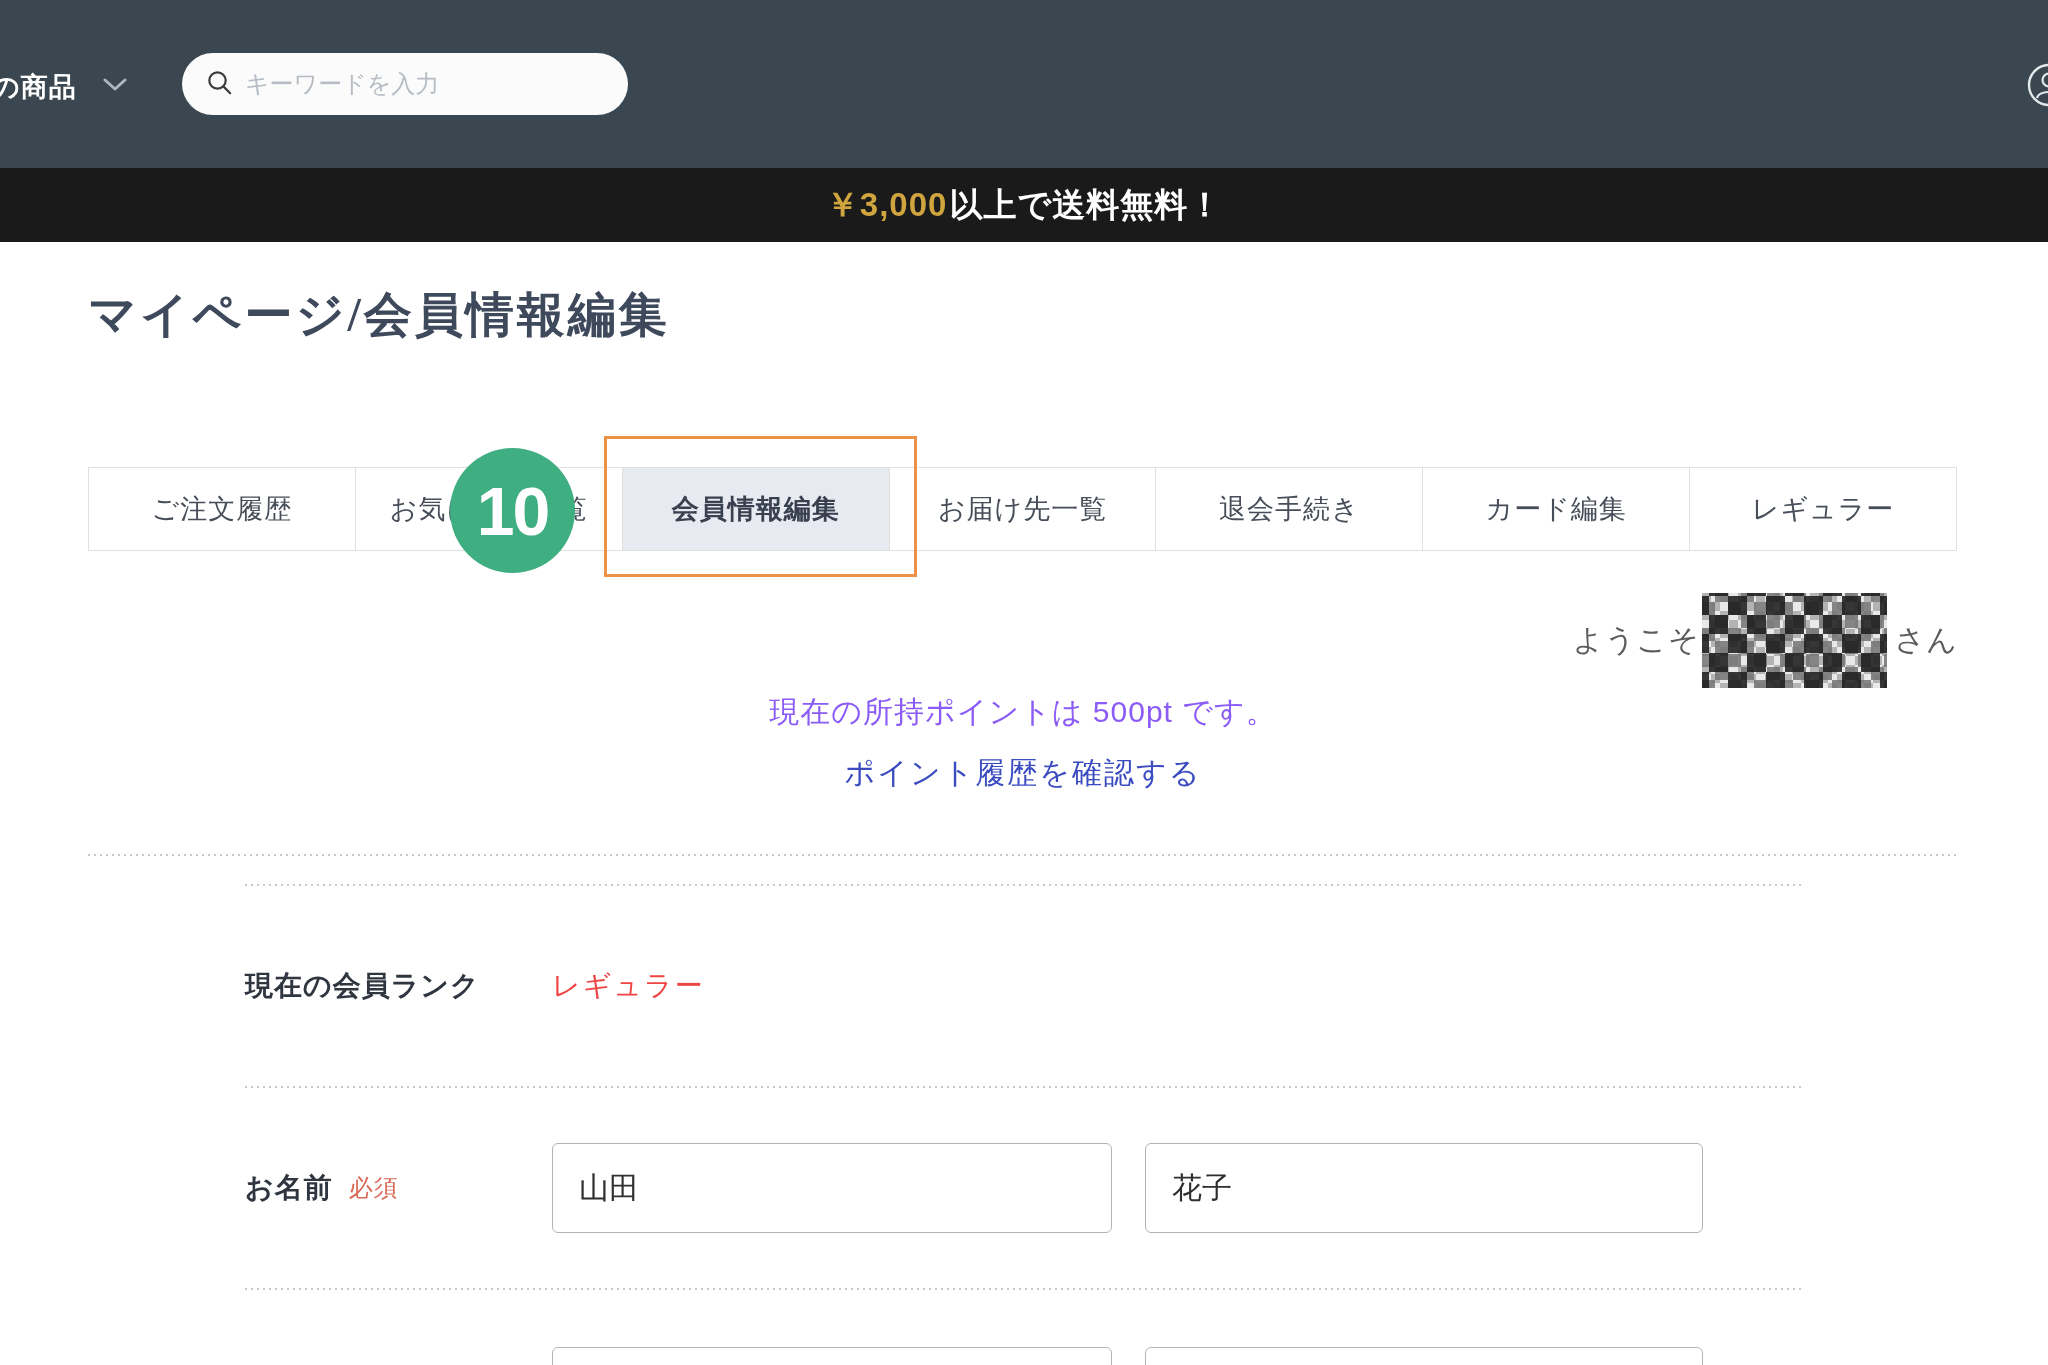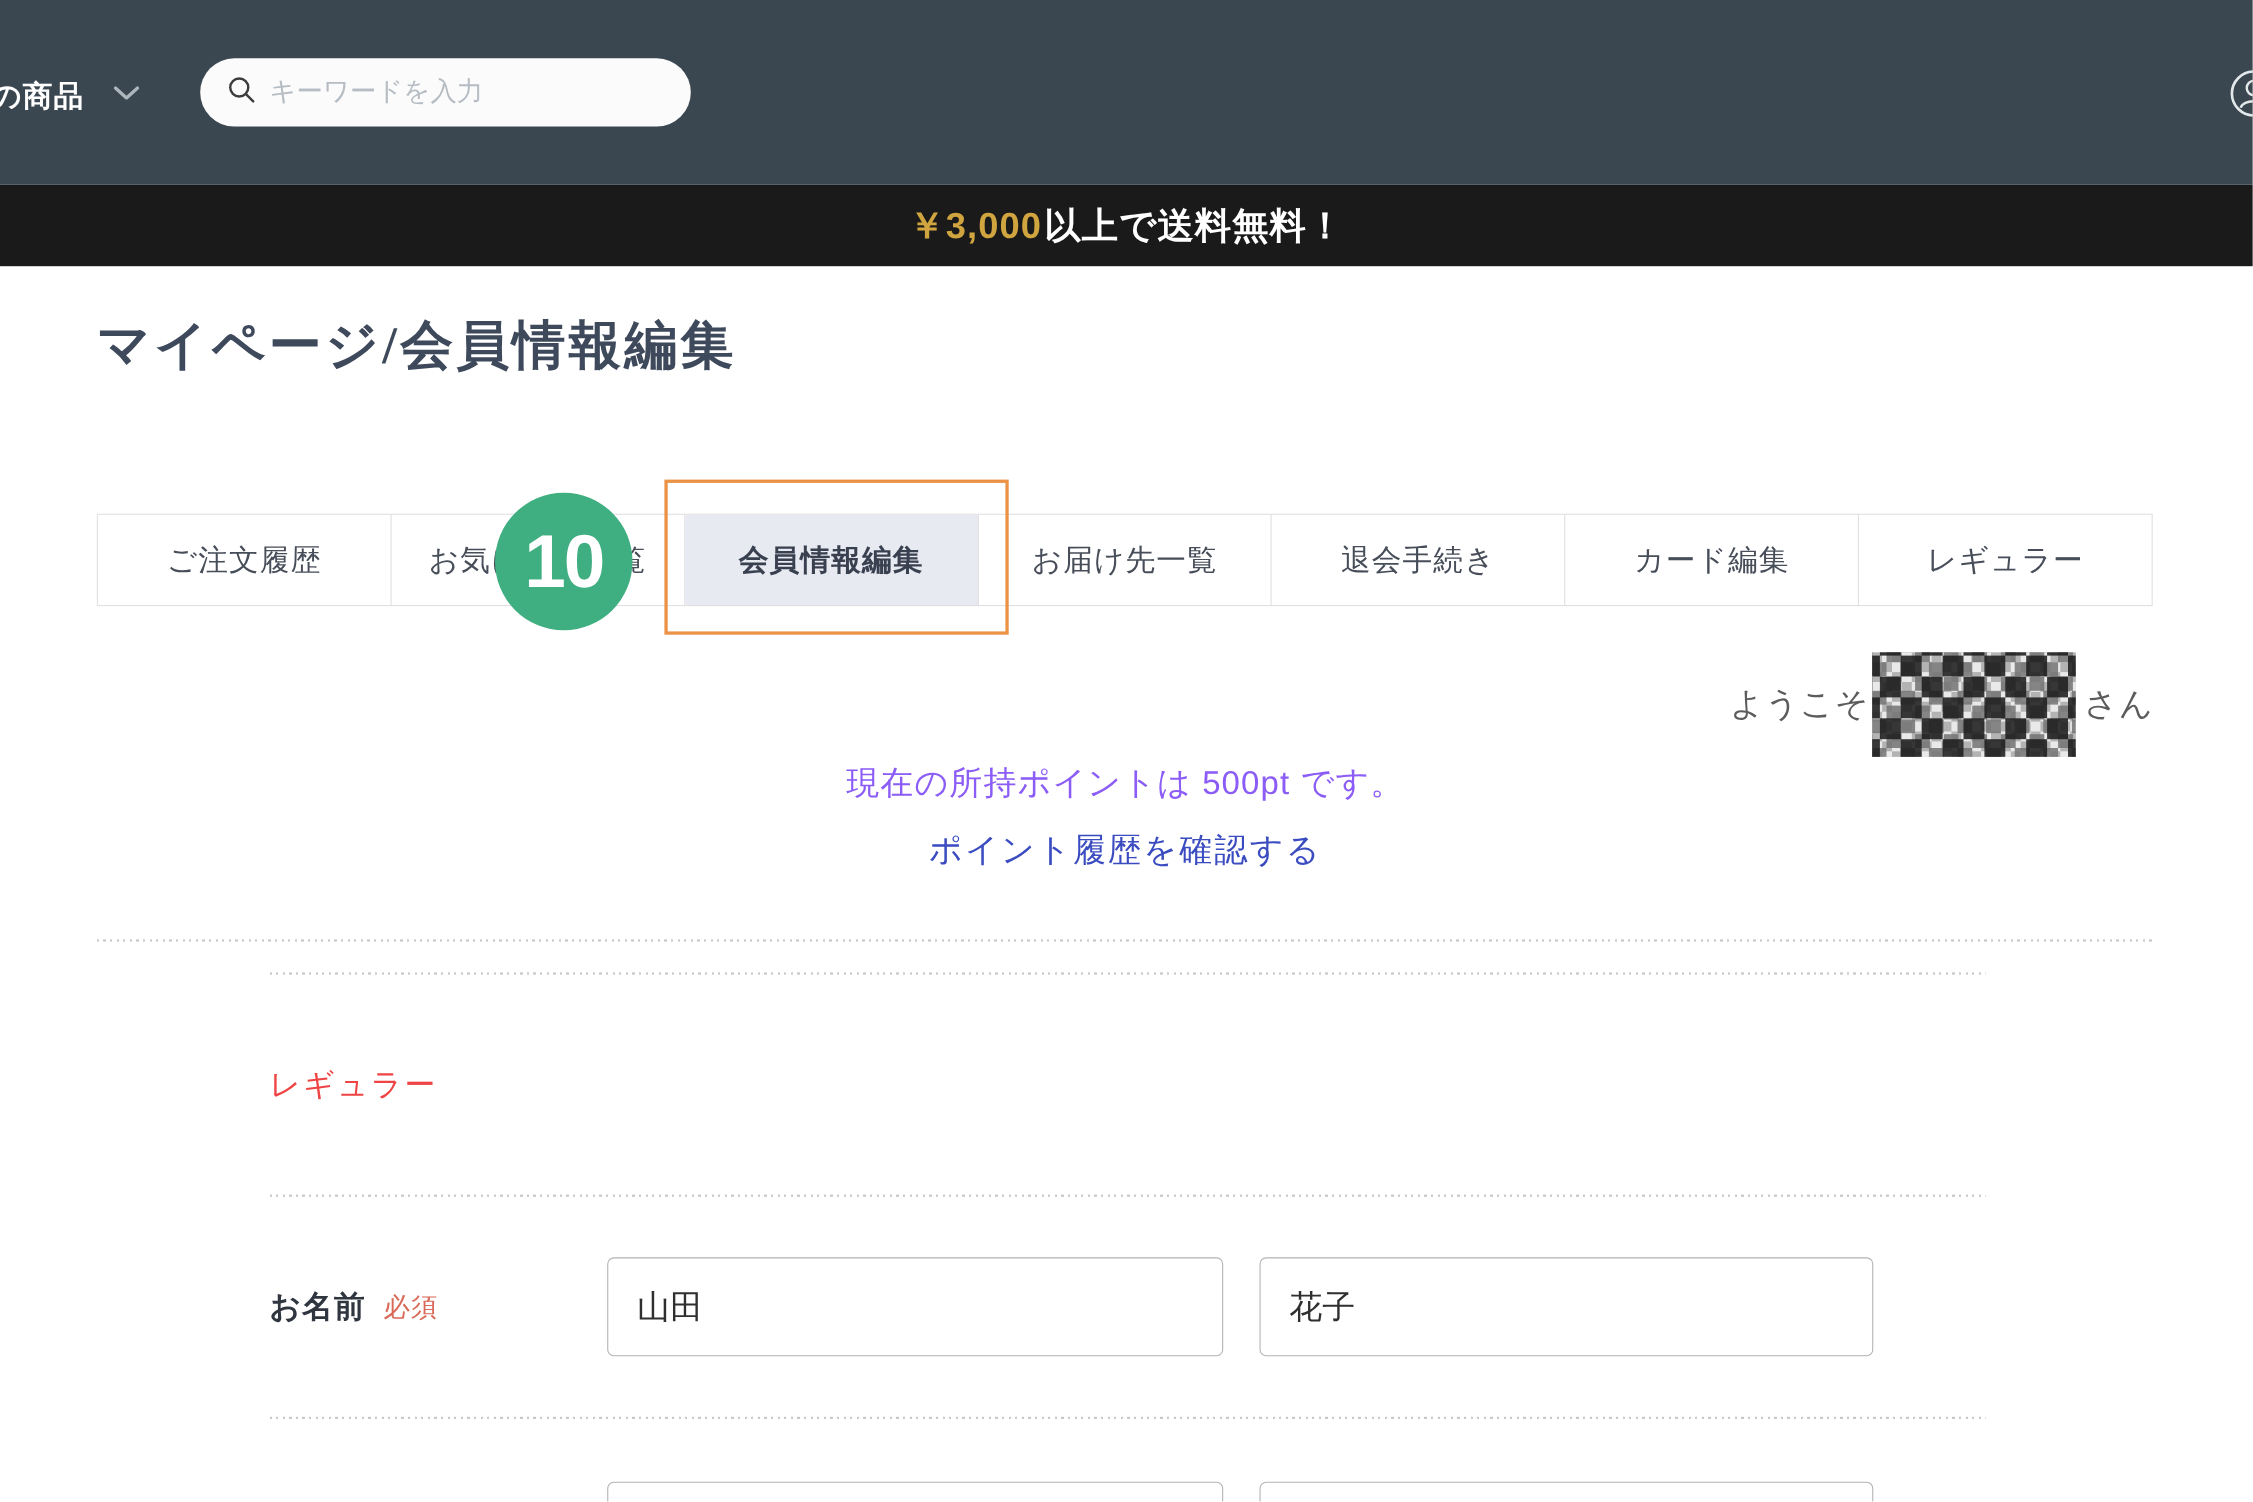--- a/index.html
+++ b/index.html
@@ -167,20 +167,23 @@
   <div class="points-link-row">
     <a class="points-link">ポイント履歴を確認する</a>
   </div>
 
   <div class="dotted section-divider"></div>
 
   <div class="form-table">
     <div class="dotted form-divider-top"></div>
 
     <div class="form-row">
+      <div class="form-label-col">
+        <span class="form-label">現在の会員ランク</span>
+      </div>
       <span class="form-value">レギュラー</span>
     </div>
 
     <div class="dotted"></div>
 
     <div class="form-row">
       <div class="form-label-col">
         <span class="form-label">お名前</span>
         <span class="required-badge">必須</span>
       </div>

